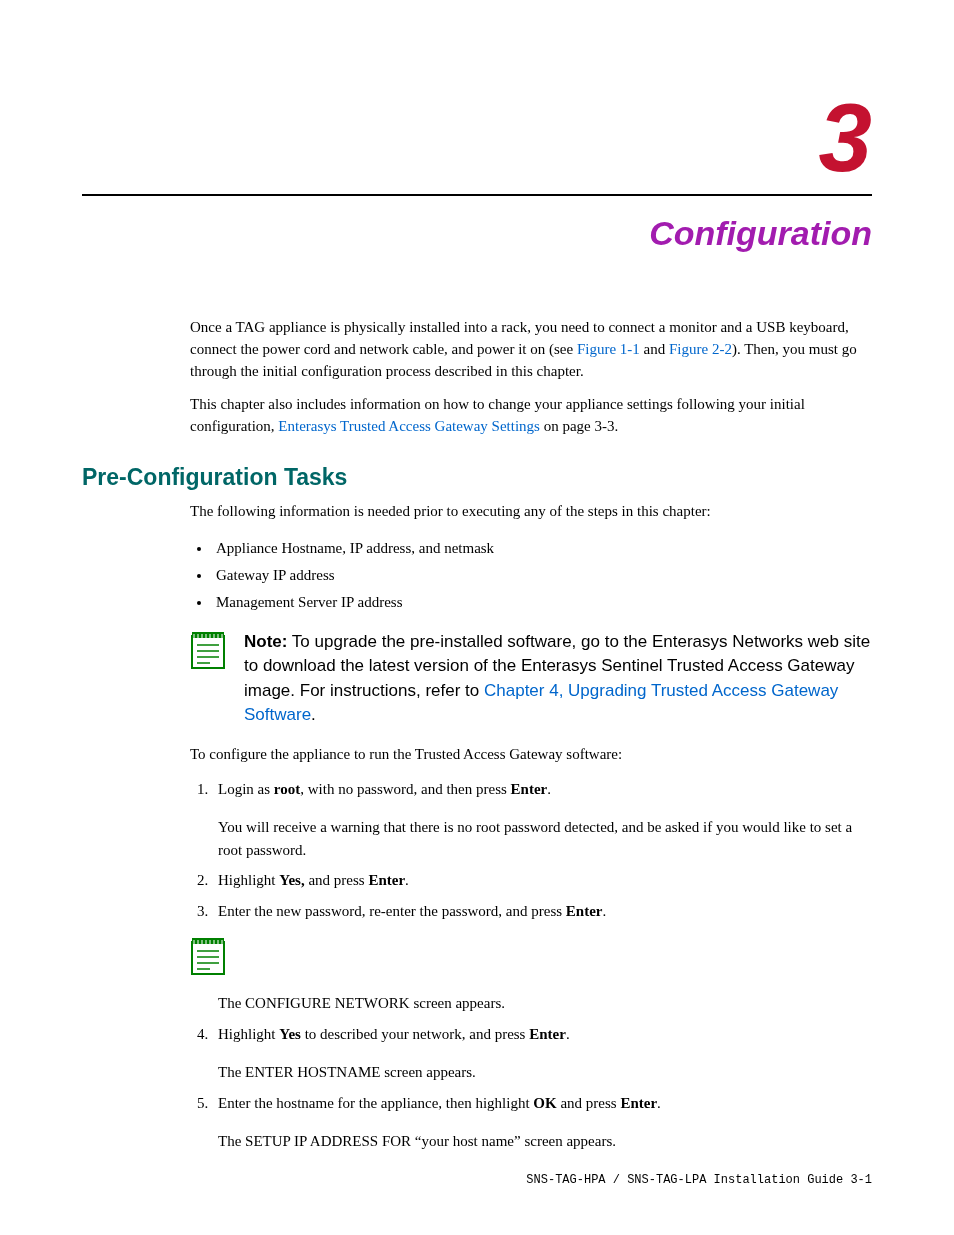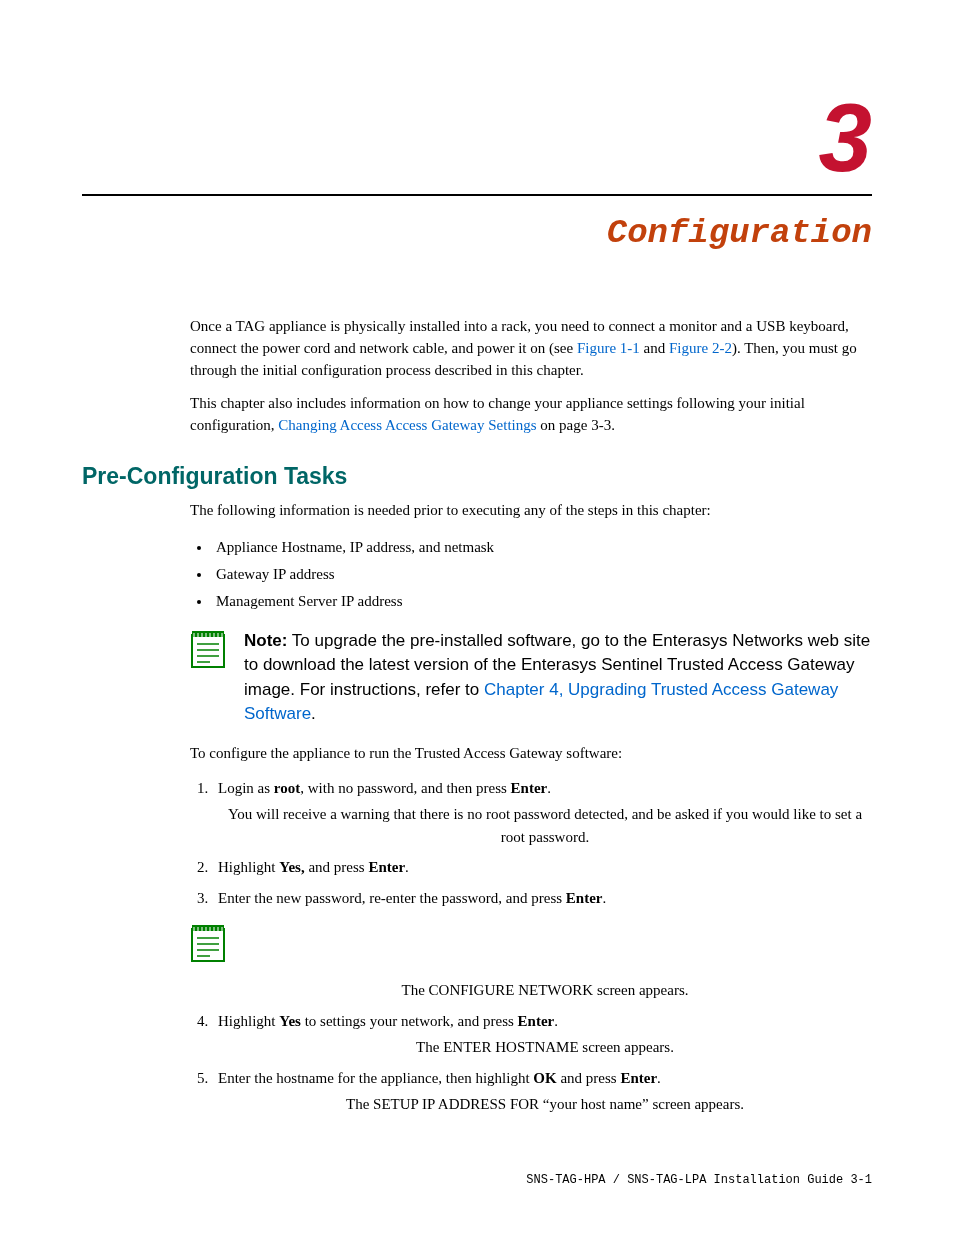--- a/index.html
+++ b/index.html
@@ -27,25 +27,25 @@
     line-height: 1;
     margin: 0;
     padding-right: 0;
   }
   hr.rule {
     border: none;
     border-top: 2px solid #000;
     margin: 8px 0 18px 0;
   }
   .chapter-title {
-    font-family: Liberation Mono, monospace;
+    font-family: Liberation Sans, sans-serif;
     font-weight: bold;
     font-style: italic;
     font-size: 34px;
-    color: #c2410c;
+    color: #a21caf;
     text-align: right;
     margin: 0 0 64px 0;
   }
   .body-text {
     margin-left: 108px;
     font-size: 15px;
     line-height: 1.45;
   }
   .body-text p {
     margin: 0 0 12px 0;
@@ -75,22 +75,21 @@
     margin: 8px 0 12px 0;
     padding-left: 22px;
     font-size: 15px;
     line-height: 1.5;
   }
   ol.steps li {
     margin-bottom: 8px;
     padding-left: 6px;
   }
   .step-sub {
-    margin-top: 4px;
-    text-align: center;
+    margin-top: 16px;
   }
   .note-row {
     display: flex;
     align-items: flex-start;
     margin: 14px 0 16px 0;
     gap: 18px;
   }
   .note-icon {
     flex: 0 0 auto;
     width: 36px;
@@ -118,21 +117,21 @@
 <div class="page">
   <div class="chapter-number">3</div>
   <hr class="rule">
   <div class="chapter-title">Configuration</div>
 
   <div class="body-text">
     <p>
       <span>Once a TAG appliance is physically installed into a rack, you need to connect a monitor and a USB keyboard, connect the power cord and network cable, and power it on (see </span><a class="link" href="#">Figure 1-1</a><span> and </span><a class="link" href="#">Figure 2-2</a><span>). Then, you must go through the initial configuration process described in this chapter.</span>
     </p>
     <p>
-      <span>This chapter also includes information on how to change your appliance settings following your initial configuration, </span><a class="link" href="#">Changing Access Access Gateway Settings</a><span> on page 3-3.</span>
+      <span>This chapter also includes information on how to change your appliance settings following your initial configuration, </span><a class="link" href="#">Enterasys Trusted Access Gateway Settings</a><span> on page 3-3.</span>
     </p>
   </div>
 
   <h2 class="section">Pre-Configuration Tasks</h2>
   <div class="body-text">
     <p>The following information is needed prior to executing any of the steps in this chapter:</p>
     <ul class="bullets">
       <li>Appliance Hostname, IP address, and netmask</li>
       <li>Gateway IP address</li>
       <li>Management Server IP address</li>
@@ -191,21 +190,21 @@
             <line x1="7" y1="15" x2="29" y2="15" stroke="#008000" stroke-width="1.5"></line>
             <line x1="7" y1="21" x2="29" y2="21" stroke="#008000" stroke-width="1.5"></line>
             <line x1="7" y1="27" x2="29" y2="27" stroke="#008000" stroke-width="1.5"></line>
             <line x1="7" y1="33" x2="20" y2="33" stroke="#008000" stroke-width="1.5"></line>
           </svg>
         </div>
 
         <div class="step-sub">The CONFIGURE NETWORK screen appears.</div>
       </li>
       <li>
-        <span>Highlight </span><b>Yes</b><span> to settings your network, and press </span><b>Enter</b><span>.</span>
+        <span>Highlight </span><b>Yes</b><span> to described your network, and press </span><b>Enter</b><span>.</span>
         <div class="step-sub">The ENTER HOSTNAME screen appears.</div>
       </li>
       <li>
         <span>Enter the hostname for the appliance, then highlight </span><b>OK</b><span> and press </span><b>Enter</b><span>.</span>
         <div class="step-sub">The SETUP IP ADDRESS FOR “your host name” screen appears.</div>
       </li>
     </ol>
   </div>
 </div>
 

